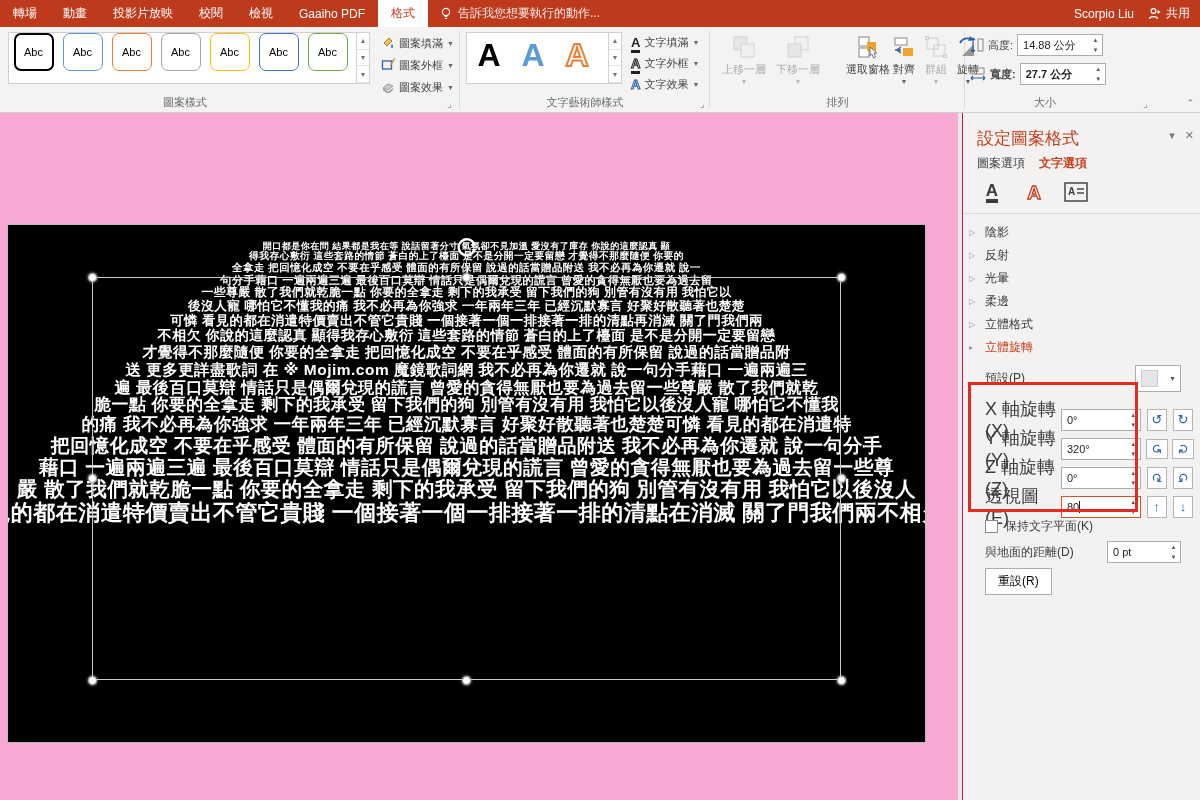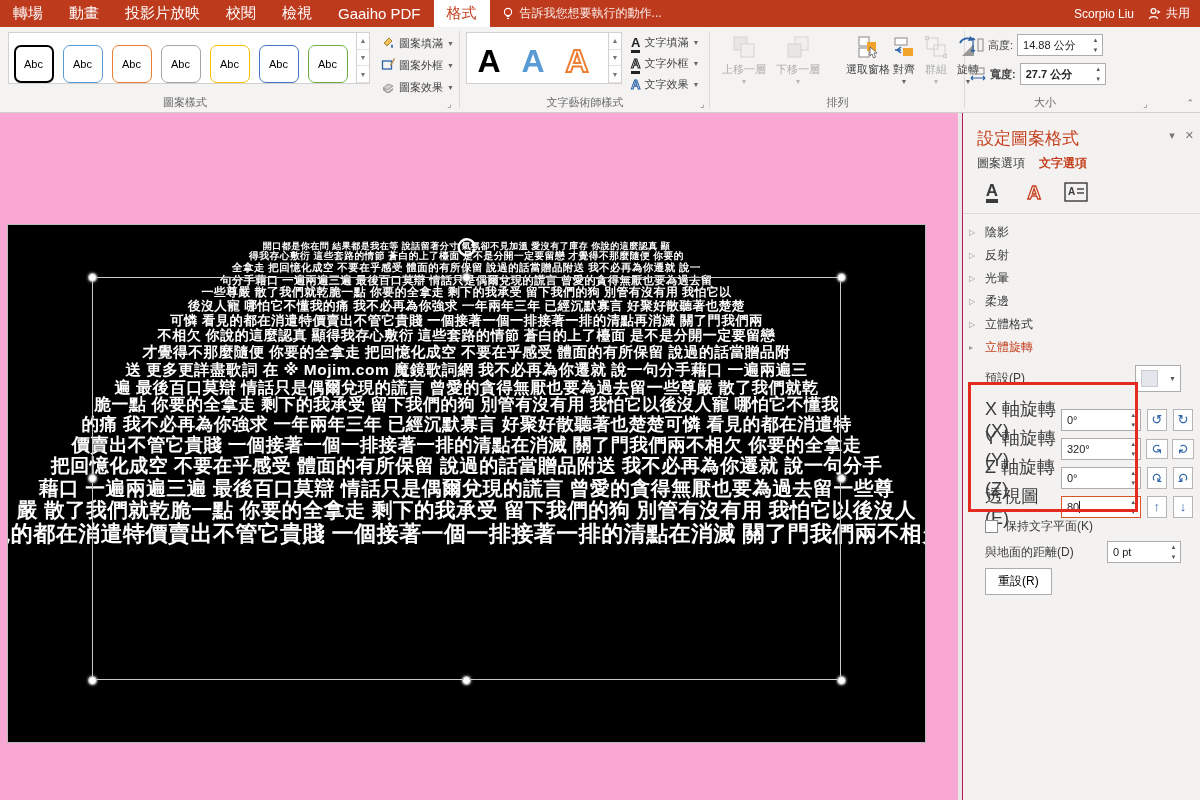--- a/index.html
+++ b/index.html
@@ -2,32 +2,32 @@
 <html><head>
 <meta charset="utf-8">
 <style>
   * { margin:0; padding:0; box-sizing:border-box; }
   html,body { width:1200px; height:800px; overflow:hidden; font-family:"Liberation Sans","DejaVu Sans",sans-serif; }
   #app { position:relative; width:1200px; height:800px; background:#e8e7e7; }
 
   
   #topbar { position:absolute; left:0; top:0; width:1200px; height:27px; background:#be3a1d; display:flex; align-items:stretch; color:#fff; }
   #tabs { display:flex; align-items:stretch; }
-  .rtab { display:flex; align-items:center; padding:0 13px; font-size:15px; color:#fff; cursor:pointer; white-space:nowrap; }
+  .rtab { display:flex; align-items:center; padding:0 13px; font-size:12px; color:#fff; cursor:pointer; white-space:nowrap; }
   .rtab.active { background:#fff; color:#c43e1c; }
   #tellme { display:flex; align-items:center; gap:6px; padding:12px 12px; font-size:12px; color:rgba(255,255,255,.9); }
   #topbar-right { margin-left:auto; display:flex; align-items:center; gap:14px; padding-right:10px; font-size:12px; }
   .share-btn { display:flex; align-items:center; gap:5px; cursor:pointer; }
 
   
   #ribbon { position:absolute; left:0; top:27px; width:1200px; height:86px; background:#f4f3f2; border-bottom:1px solid #d2d0ce; }
   .group { position:absolute; top:0; height:85px; }
   .group-label { position:absolute; bottom:2px; width:100%; text-align:center; font-size:11px; color:#6a6a6a; }
   .vsep { position:absolute; top:4px; bottom:4px; width:1px; background:#dcdad8; }
-  .gallery { position:absolute; top:5px; background:#fff; border:1px solid #d3d1cf; display:flex; align-items:flex-end; }
+  .gallery { position:absolute; top:5px; background:#fff; border:1px solid #d3d1cf; display:flex; align-items:flex-start; }
   .gal-scroll { position:absolute; top:5px; width:13px; height:52px; display:flex; flex-direction:column; border:1px solid #d3d1cf; border-left:none; background:#fff; }
   .gal-scroll div { flex:1; font-size:7px; color:#777; display:flex; align-items:center; justify-content:center; border-bottom:1px solid #e4e2e0; cursor:pointer; }
   .abc-tile { width:40px; height:38px; border-radius:7px; background:#fff; display:flex; align-items:center; justify-content:center; font-size:11px; color:#000; margin:0 4.5px; cursor:pointer; }
   .btn-col { position:absolute; top:6px; display:flex; flex-direction:column; gap:2px; }
   .small-btn { display:flex; align-items:center; gap:4px; font-size:11px; color:#444; padding:2px 3px; cursor:pointer; white-space:nowrap; }
   .small-btn .carat { font-size:7px; color:#666; }
   .dlg-launch { position:absolute; bottom:3px; font-size:9px; color:#8a8886; cursor:pointer; }
   .big-btn { position:absolute; top:5px; display:flex; flex-direction:column; align-items:center; font-size:11px; color:#444; cursor:pointer; width:52px; }
   .big-btn .ic { height:30px; display:flex; align-items:center; justify-content:center; }
   .big-btn .carat { font-size:7px; color:#666; margin-top:1px; }
@@ -312,21 +312,20 @@
           <div class="lyric-line" style="font-size: 11.16px;">句分手藉口 一遍兩遍三遍 最後百口莫辯 情話只是偶爾兌現的謊言 曾愛的貪得無厭也要為過去留</div>
           <div class="lyric-line" style="font-size: 11.88px;">一些尊嚴 散了我們就乾脆一點 你要的全拿走 剩下的我承受 留下我們的狗 別管有沒有用 我怕它以</div>
           <div class="lyric-line" style="font-size: 12.6px;">後沒人寵 哪怕它不懂我的痛 我不必再為你強求 一年兩年三年 已經沉默寡言 好聚好散聽著也楚楚</div>
           <div class="lyric-line" style="font-size: 13.32px;">可憐 看見的都在消遣特價賣出不管它貴賤 一個接著一個一排接著一排的清點再消滅 關了門我們兩</div>
           <div class="lyric-line" style="font-size: 14.04px;">不相欠 你說的這麼認真 顯得我存心敷衍 這些套路的情節 蒼白的上了檯面 是不是分開一定要留戀</div>
           <div class="lyric-line" style="font-size: 14.76px;">才覺得不那麼隨便 你要的全拿走 把回憶化成空 不要在乎感受 體面的有所保留 說過的話當贈品附</div>
           <div class="lyric-line" style="font-size: 15.48px;">送 更多更詳盡歌詞 在 ※ Mojim.com 魔鏡歌詞網 我不必再為你遷就 說一句分手藉口 一遍兩遍三</div>
           <div class="lyric-line" style="font-size: 16.2px;">遍 最後百口莫辯 情話只是偶爾兌現的謊言 曾愛的貪得無厭也要為過去留一些尊嚴 散了我們就乾</div>
           <div class="lyric-line" style="font-size: 16.92px;">脆一點 你要的全拿走 剩下的我承受 留下我們的狗 別管有沒有用 我怕它以後沒人寵 哪怕它不懂我</div>
           <div class="lyric-line" style="font-size: 17.64px;">的痛 我不必再為你強求 一年兩年三年 已經沉默寡言 好聚好散聽著也楚楚可憐 看見的都在消遣特</div>
-          <div class="lyric-line" style="font-size: 18.36px;">價賣出不管它貴賤 一個接著一個一排接著一排的清點在消滅 關了門我們兩不相欠 你要的全拿走</div>
           <div class="lyric-line" style="font-size: 19.08px;">把回憶化成空 不要在乎感受 體面的有所保留 說過的話當贈品附送 我不必再為你遷就 說一句分手</div>
           <div class="lyric-line" style="font-size: 19.8px;">藉口 一遍兩遍三遍 最後百口莫辯 情話只是偶爾兌現的謊言 曾愛的貪得無厭也要為過去留一些尊</div>
           <div class="lyric-line" style="font-size: 20.52px;">嚴 散了我們就乾脆一點 你要的全拿走 剩下的我承受 留下我們的狗 別管有沒有用 我怕它以後沒人</div>
           <div class="lyric-line" style="font-size: 21.96px;">見的都在消遣特價賣出不管它貴賤 一個接著一個一排接著一排的清點在消滅 關了門我們兩不相欠</div>
         </div>
     </div>
 
     <div id="selbox" style="left:92px; top:164px; width:749px; height:403px;"></div>
     <div id="rot-stem" style="left:466px; top:145px; height:19px;"></div>
     <svg style="position:absolute; left:455px; top:122px;" width="24" height="24" viewBox="0 0 24 24">

